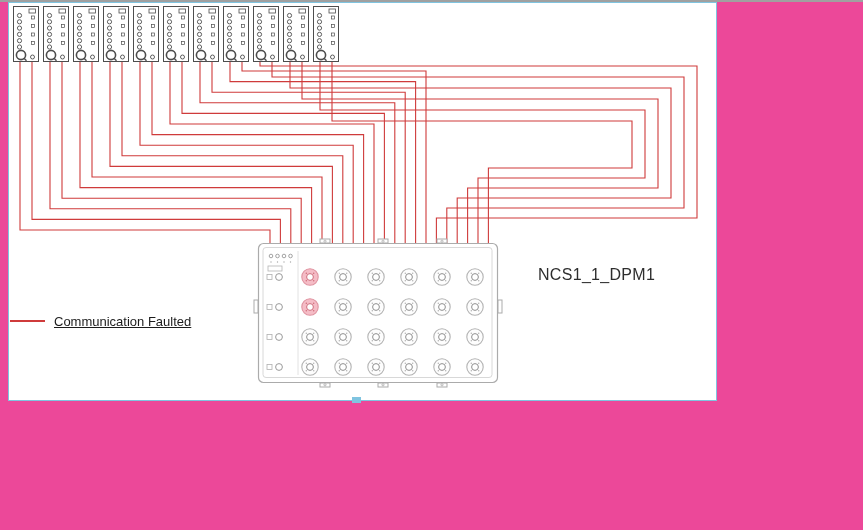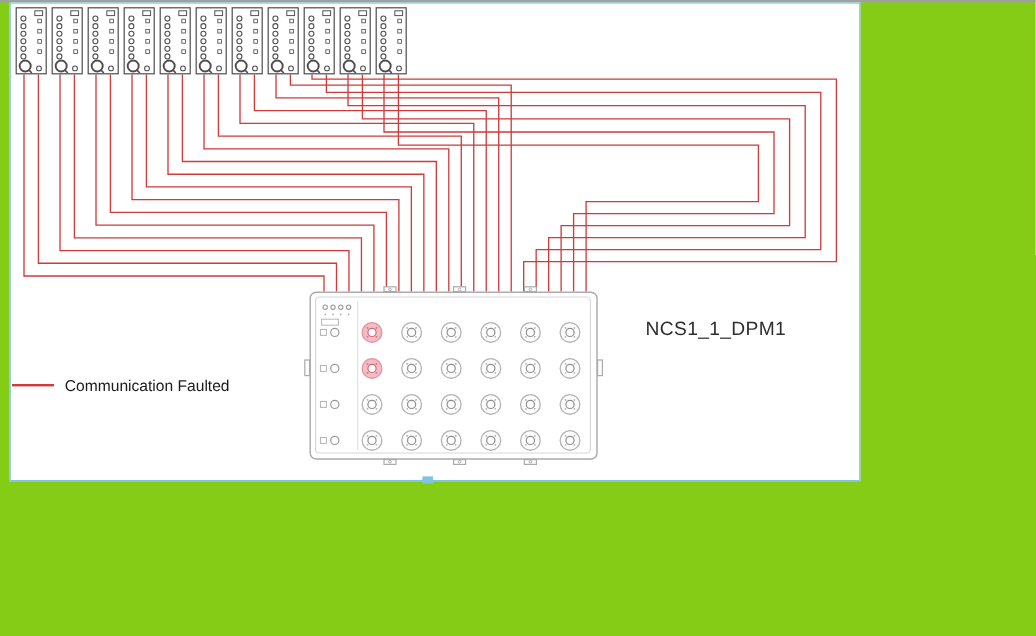--- a/index.html
+++ b/index.html
@@ -1,26 +1,26 @@
 <!DOCTYPE html>
 <html><head>
 <meta charset="utf-8">
 <style>
   html,body{margin:0;padding:0;}
-  .screen{position:relative;width:863px;height:530px;background:#84cc16;overflow:hidden;
+  .screen{position:relative;width:863px;height:530px;background:#ec4899;overflow:hidden;
           font-family:"Liberation Sans",sans-serif;}
   .top-edge{position:absolute;left:0;top:0;width:863px;height:2px;background:#a0a0a0;}
   .canvas{position:absolute;left:8px;top:2px;width:709px;height:399px;background:#ffffff;
           border:1px solid #7fc4e0;box-sizing:border-box;}
   svg.overlay{position:absolute;left:0;top:0;width:863px;height:530px;pointer-events:none;}
   .device-label{position:absolute;left:538px;top:266px;font-size:16px;color:#2e2e2e;letter-spacing:.3px;}
   .legend{position:absolute;left:10px;top:310px;}
   .legend-row{display:flex;align-items:center;height:22px;}
   .legend-line{display:inline-block;width:35px;height:2px;margin-right:9px;}
-  .legend-label{font-size:13px;color:#1c1c1c;}
+  .legend-label{font-size:13px;color:#1c1c1c;text-decoration:underline;}
   .page-tick{position:absolute;left:352px;top:397px;width:9px;height:6px;background:#7fc4e0;}
 </style>
 </head>
 <body>
 
 <div class="screen">
   <div class="top-edge"></div>
 
   <div class="canvas"></div>
 

